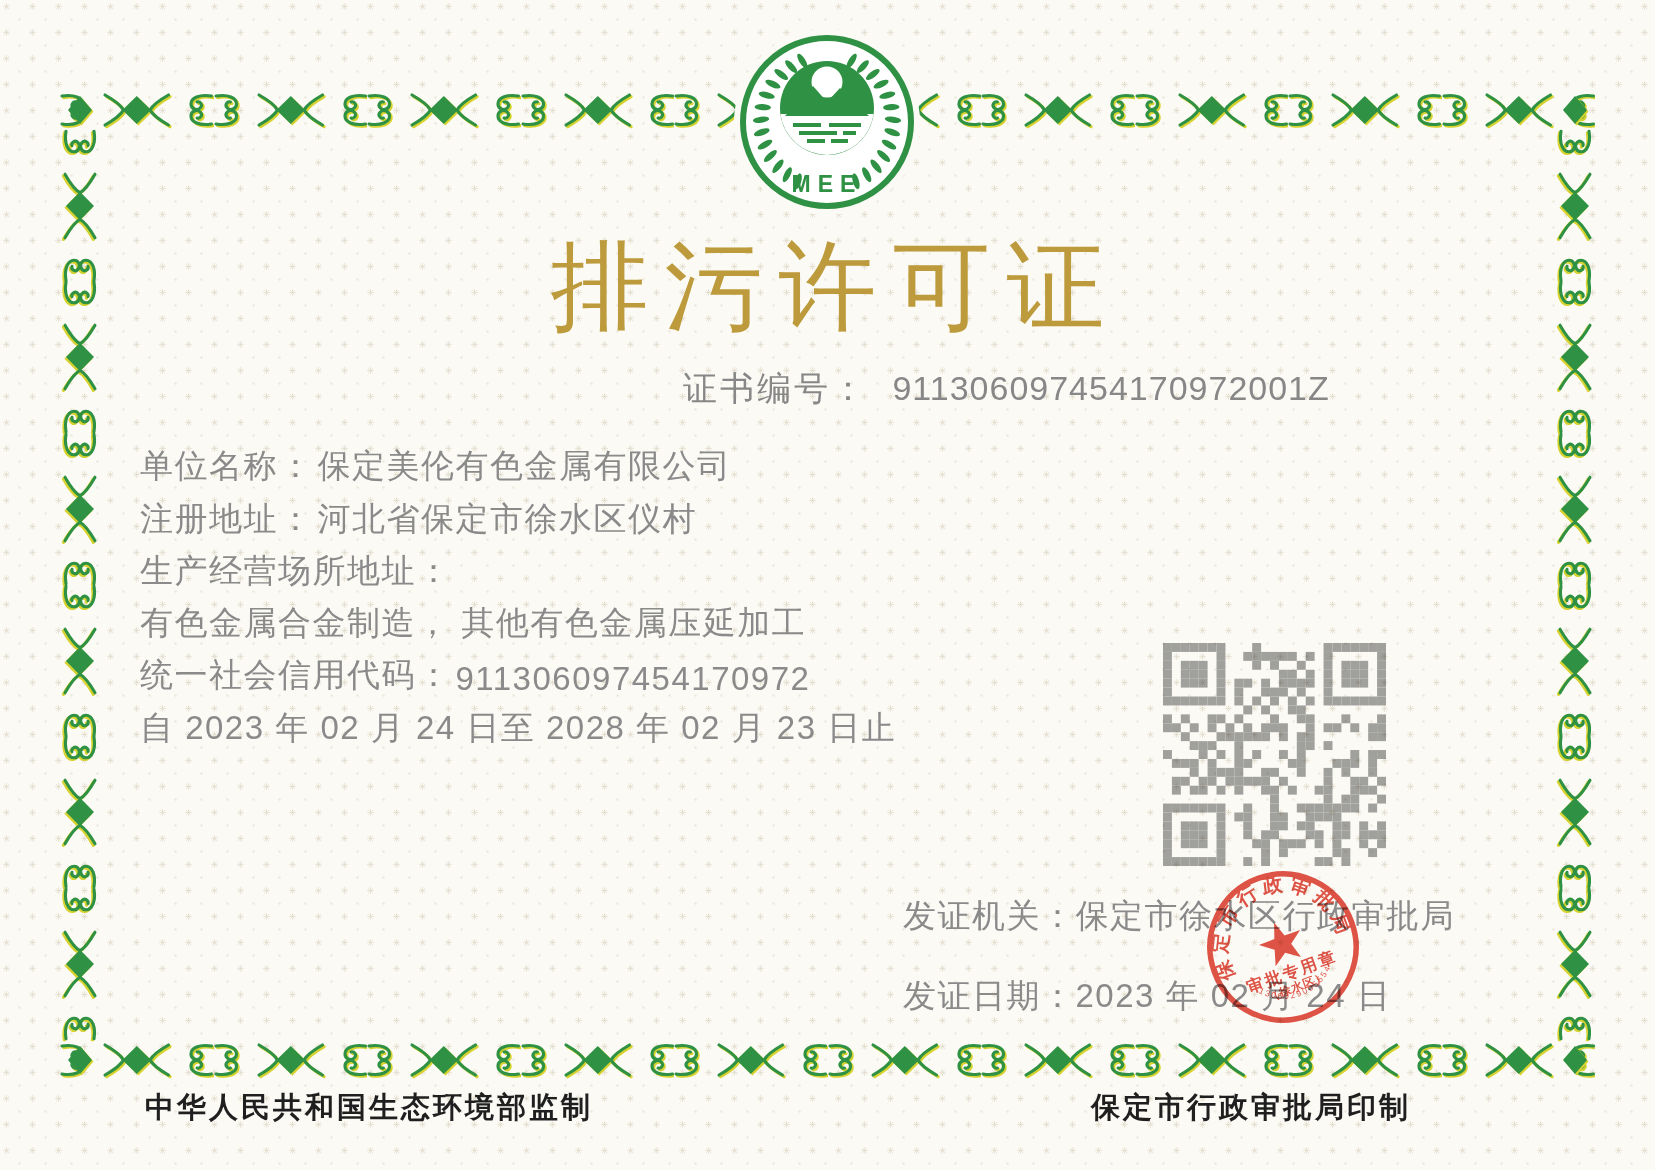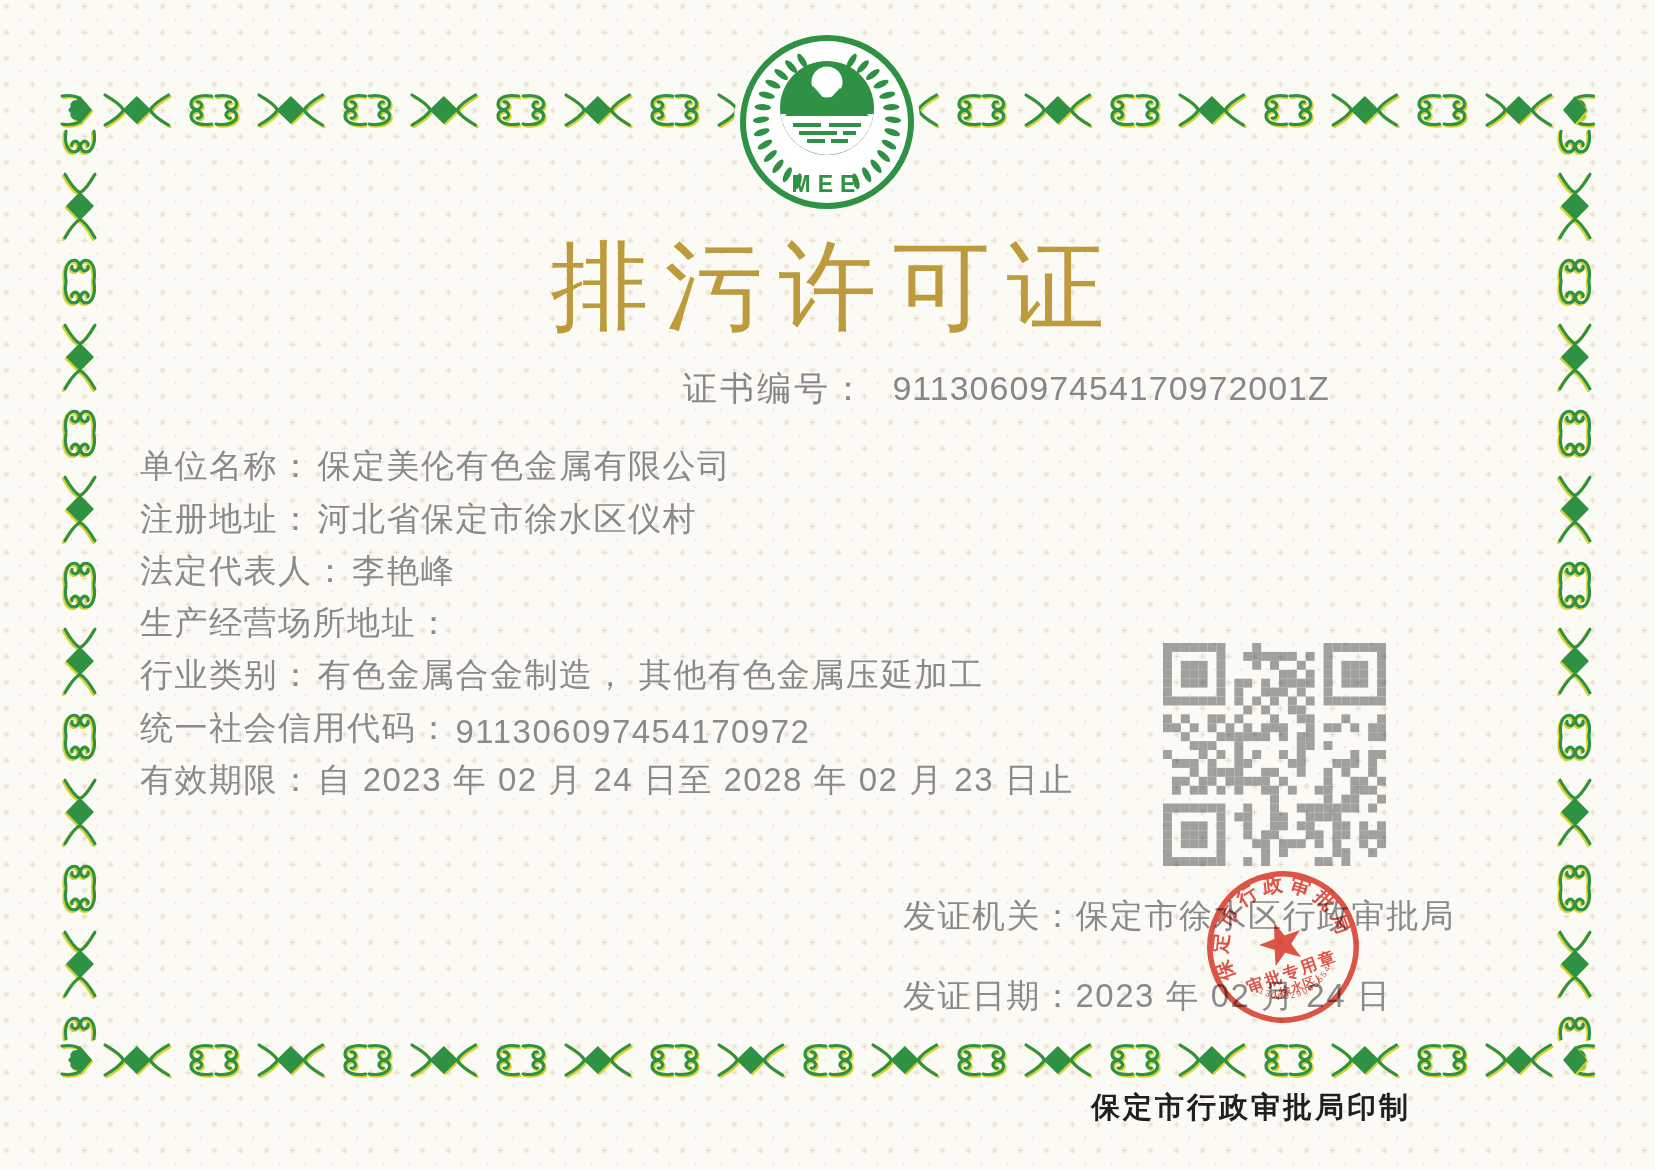--- a/index.html
+++ b/index.html
@@ -814,36 +814,30 @@
   <div class="fields">
     <div class="field">
       <span class="lbl">单位名称</span>
         <span class="val">保定美伦有色金属有限公司</span>
     </div>
     <div class="field">
       <span class="lbl">注册地址</span>
         <span class="val">河北省保定市徐水区仪村</span>
     </div>
     <div class="field">
-      <span class="lbl">法定代表人</span>
-        <span class="val">李艳峰</span>
-    </div>
-    <div class="field">
       <span class="lbl">生产经营场所地址</span>
     </div>
     <div class="field">
-      <span class="lbl">行业类别</span>
         <span class="val">有色金属合金制造， 其他有色金属压延加工</span>
     </div>
     <div class="field">
       <span class="lbl">统一社会信用代码</span>
         <span class="val">911306097454170972</span>
     </div>
     <div class="field">
-      <span class="lbl">有效期限</span>
         <span class="val">自 2023 年 02 月 24 日至 2028 年 02 月 23 日止</span>
     </div>
   </div>
 
   <svg class="qr" id="qr" width="223" height="223" viewBox="0 0 25 25">
       <g fill="#8f8f8f">
         <rect x="0" y="0" width="1" height="1"></rect>
         <rect x="1" y="0" width="1" height="1"></rect>
         <rect x="2" y="0" width="1" height="1"></rect>
         <rect x="3" y="0" width="1" height="1"></rect>
@@ -1164,15 +1158,16 @@
         <textPath href="#arcTop" startOffset="50%" text-anchor="middle">保定市行政审批局</textPath>
       </text>
       <text x="0" y="32" text-anchor="middle" font-size="16.5" font-weight="bold" letter-spacing="2.5" font-family="Liberation Sans, sans-serif">审批专用章</text>
       <text x="0" y="46" text-anchor="middle" font-size="11.5" font-weight="bold" letter-spacing="1" font-family="Liberation Sans, sans-serif">（徐水区）</text>
       <text font-size="8.5" letter-spacing="2" font-family="Liberation Sans, sans-serif">
         <textPath href="#arcBot" startOffset="50%" text-anchor="middle">1306029005554</textPath>
       </text>
     </g>
   </svg>
 
+  <div class="footer footer-left">中华人民共和国生态环境部监制</div>
   <div class="footer footer-right">保定市行政审批局印制</div>
 
 </div>
 
 </body></html>

